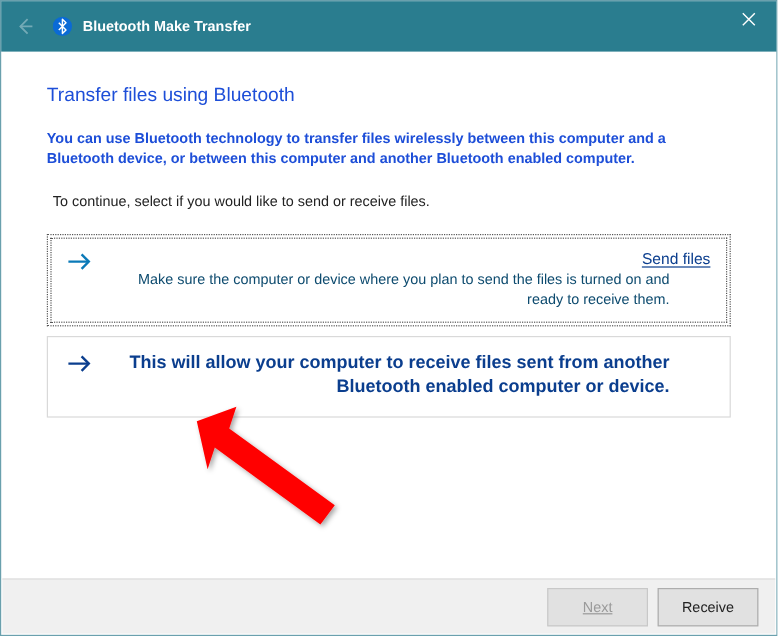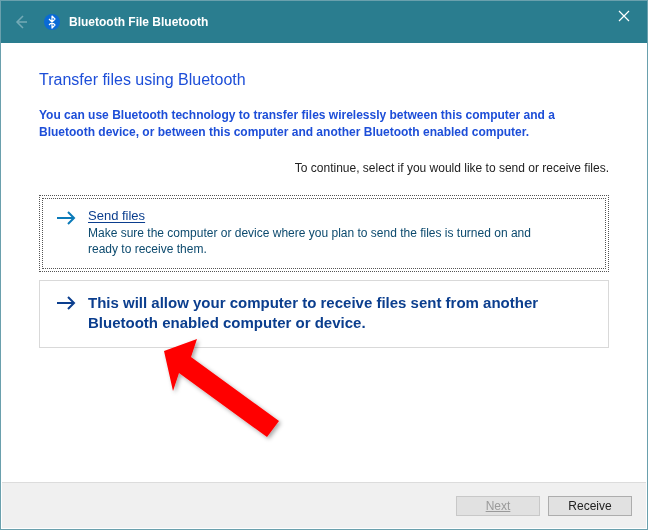--- a/index.html
+++ b/index.html
@@ -62,42 +62,41 @@
     color: #1d4ed8;
     font-size: 12px;
     line-height: 1.4;
     max-width: 520px;
     margin: 0 0 20px 0;
     font-weight: bold;
   }
   .instr {
     color: #222;
     font-size: 12px;
-    margin: 0 0 20px 15px;
-    text-align: right;
+    margin: 0 0 20px 5px;
   }
   .option {
     border: 1px solid #d9d9d9;
     padding: 12px 16px 14px 16px;
     margin-bottom: 8px;
     display: flex;
     align-items: flex-start;
     cursor: pointer;
   }
   .option.focused {
     border: 1px dotted #555;
     outline: 1px dotted #555;
     outline-offset: -4px;
   }
   .arrow {
     flex: 0 0 auto;
     margin-right: 10px;
     margin-top: 2px;
   }
-  .opt-body { flex: 1; }
+  .opt-body { flex: 1; text-align: right; }
   .opt-title {
     color: #0b3e8e;
     font-size: 13px;
     text-decoration: underline;
     text-underline-offset: 2px;
     margin-bottom: 2px;
   }
   .opt-desc-blue {
     color: #0c4a6e;
     font-size: 12px;
@@ -118,21 +117,21 @@
     background: #f0f0f0;
     border-top: 1px solid #dcdcdc;
     display: flex;
     justify-content: flex-end;
     align-items: center;
     padding-right: 14px;
     gap: 8px;
   }
   .btn {
     min-width: 84px;
-    height: 20px;
+    height: 32px;
     background: #e1e1e1;
     border: 1px solid #adadad;
     font-size: 12px;
     color: #222;
     display: flex; align-items: center; justify-content: center;
     padding: 0 12px;
   }
   .btn.disabled {
     color: #9a9a9a;
     border-color: #c8c8c8;
@@ -156,21 +155,21 @@
         <path d="M10 2 L4 8 L10 14" stroke="#fff" stroke-width="1.5" fill="none"></path>
         <path d="M4 8 L14 8" stroke="#fff" stroke-width="1.5" fill="none"></path>
       </svg>
     </div>
     <div class="bt-icon">
       <svg width="16" height="16" viewBox="0 0 16 16">
         <circle cx="8" cy="8" r="8" fill="#0a6ad6"></circle>
         <path d="M5 5 L11 11 L8 14 L8 2 L11 5 L5 11" stroke="#fff" stroke-width="1.2" fill="none" stroke-linejoin="round"></path>
       </svg>
     </div>
-    <div class="title-text">Bluetooth File Bluetooth</div>
+    <div class="title-text">Bluetooth Make Transfer</div>
     <div class="close-btn">
       <svg width="12" height="12" viewBox="0 0 12 12">
         <path d="M1 1 L11 11 M11 1 L1 11" stroke="#fff" stroke-width="1.2"></path>
       </svg>
     </div>
   </div>
 
   <div class="content">
     <div class="heading">Transfer files using Bluetooth</div>
     <p class="desc">You can use Bluetooth technology to transfer files wirelessly between this computer and a Bluetooth device, or between this computer and another Bluetooth enabled computer.</p>

